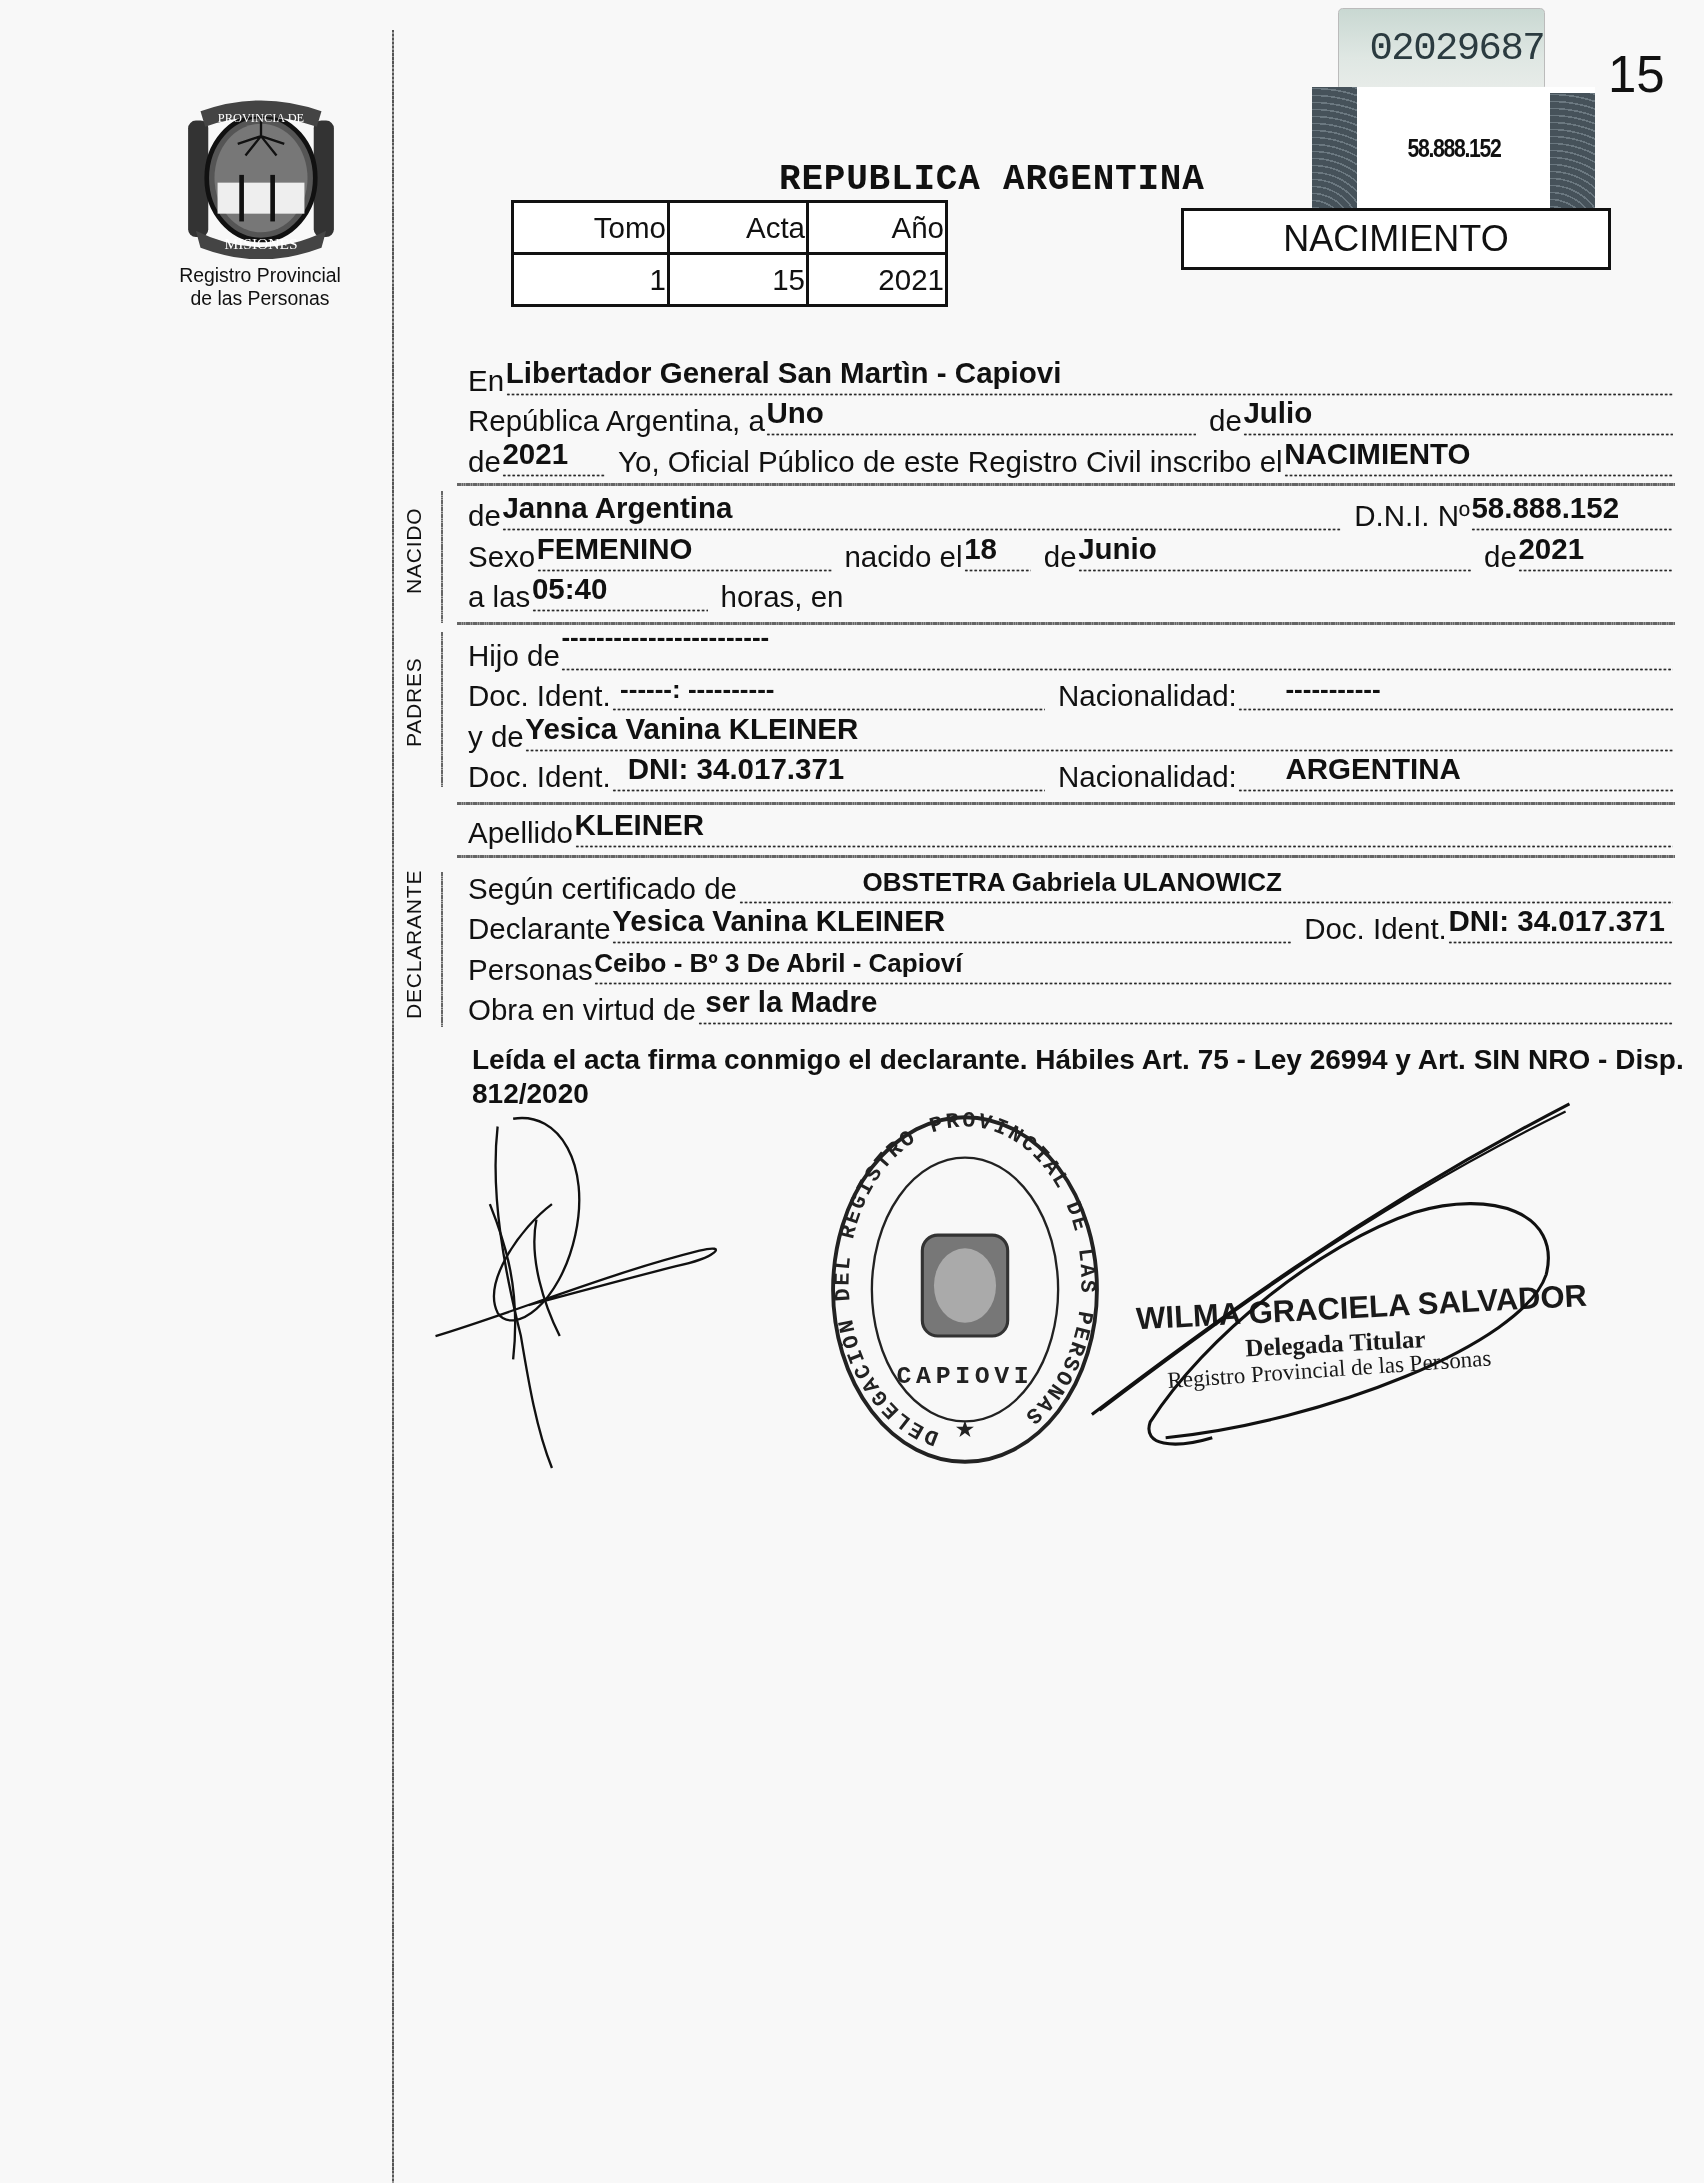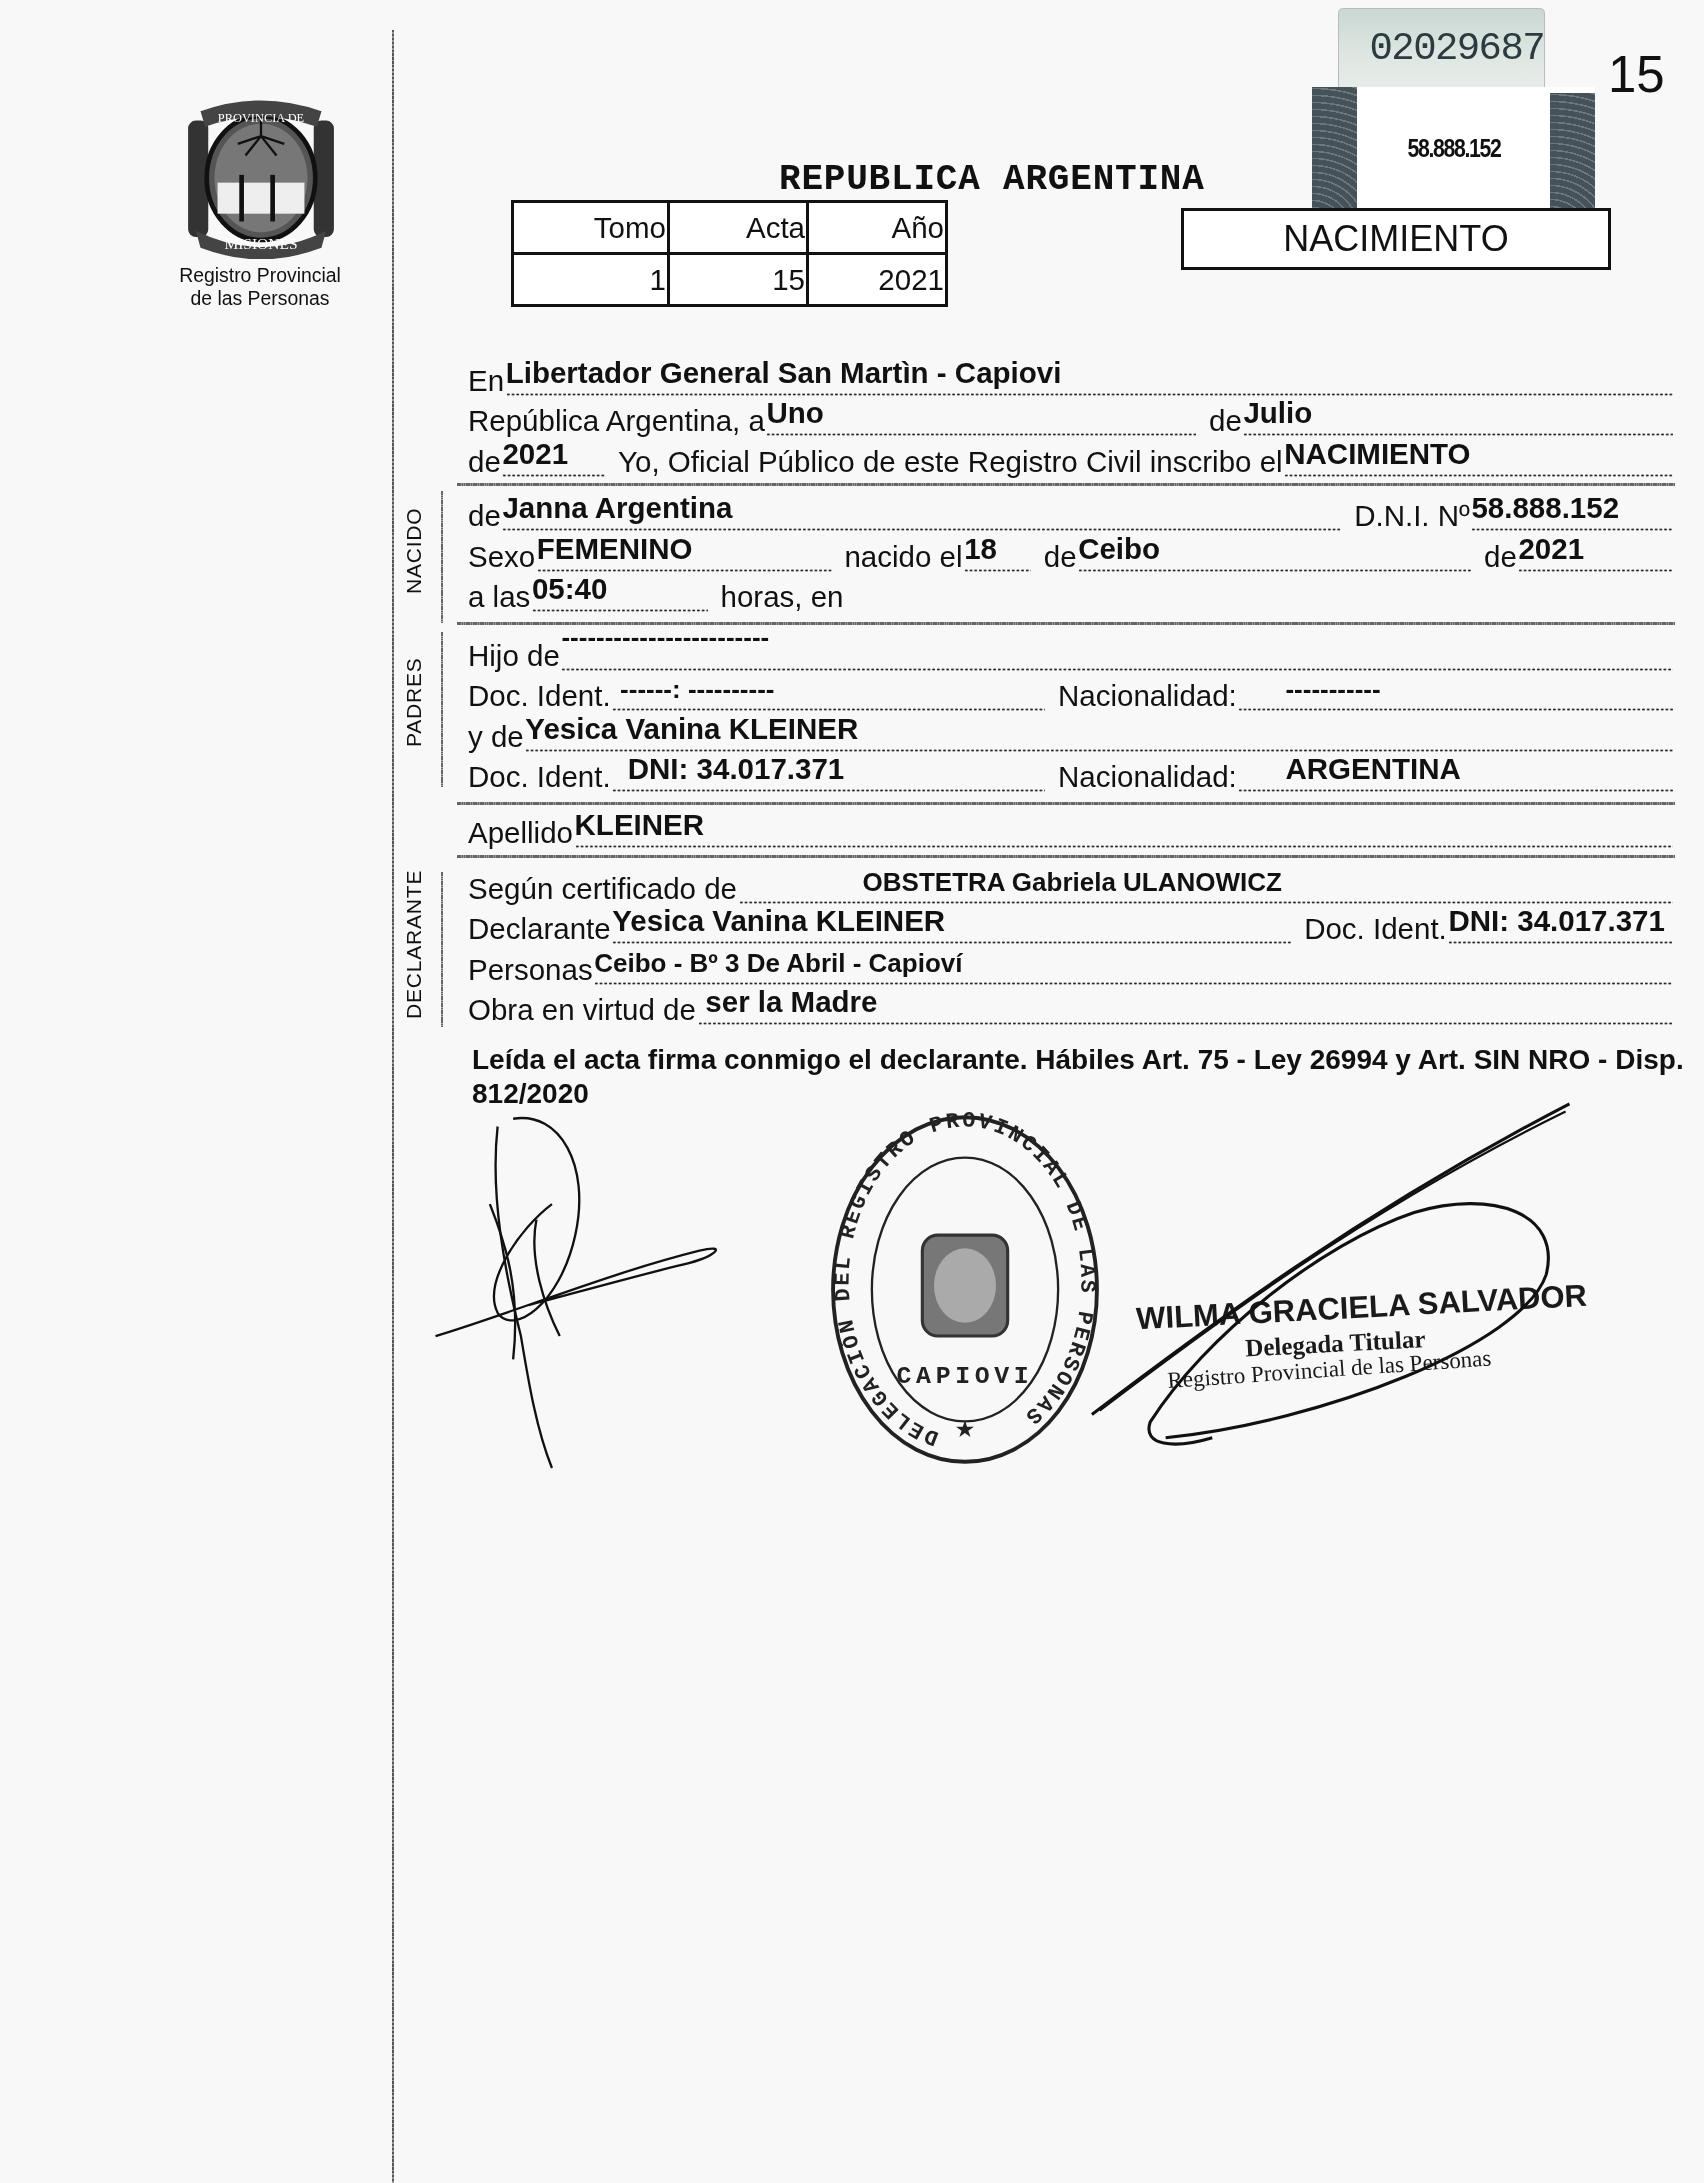--- a/index.html
+++ b/index.html
@@ -154,21 +154,21 @@
   <span class="lbl">Sexo</span>
   <span class="dots" style="flex:0 0 295px">
       <span class="val">FEMENINO</span>
     </span>
   <span class="lbl">nacido el</span>
   <span class="dots" style="flex:0 0 67px">
       <span class="val">18</span>
     </span>
   <span class="lbl">de</span>
   <span class="dots">
-      <span class="val">Ceibo</span>
+      <span class="val">Junio</span>
     </span>
   <span class="lbl">de</span>
   <span class="dots" style="flex:0 0 155px">
       <span class="val">2021</span>
     </span>
 </div>
 <div class="row" style="top:575px">
   <span class="lbl">a las</span>
   <span class="dots" style="flex:0 0 176px">
       <span class="val">05:40</span>

